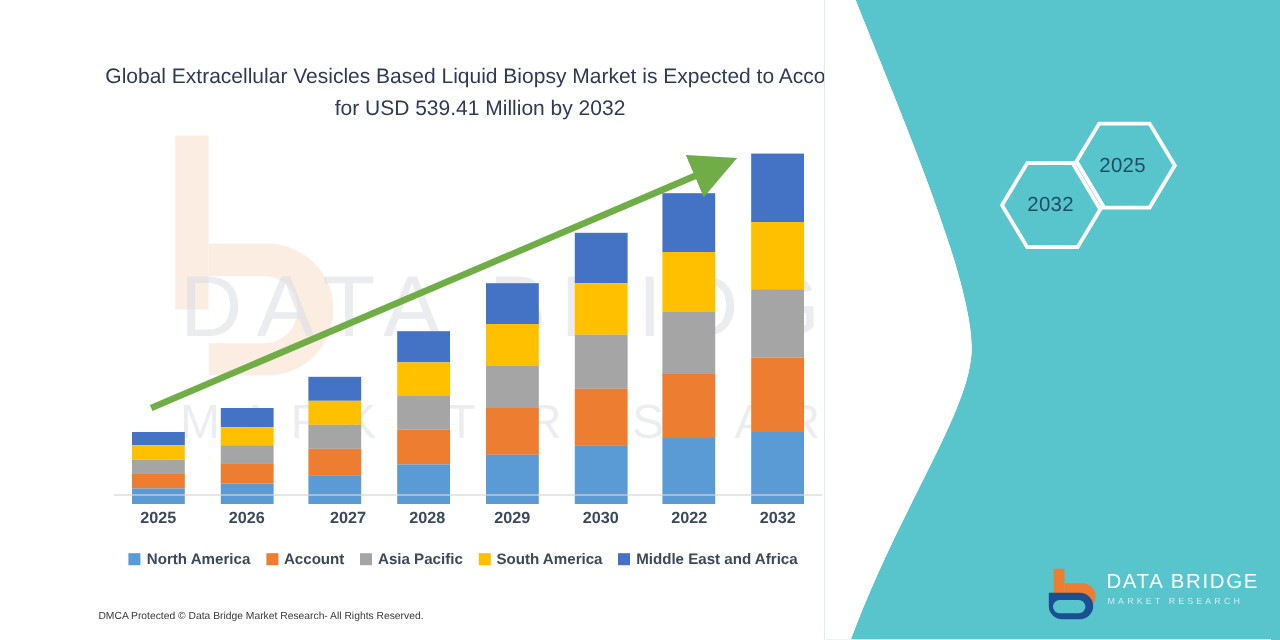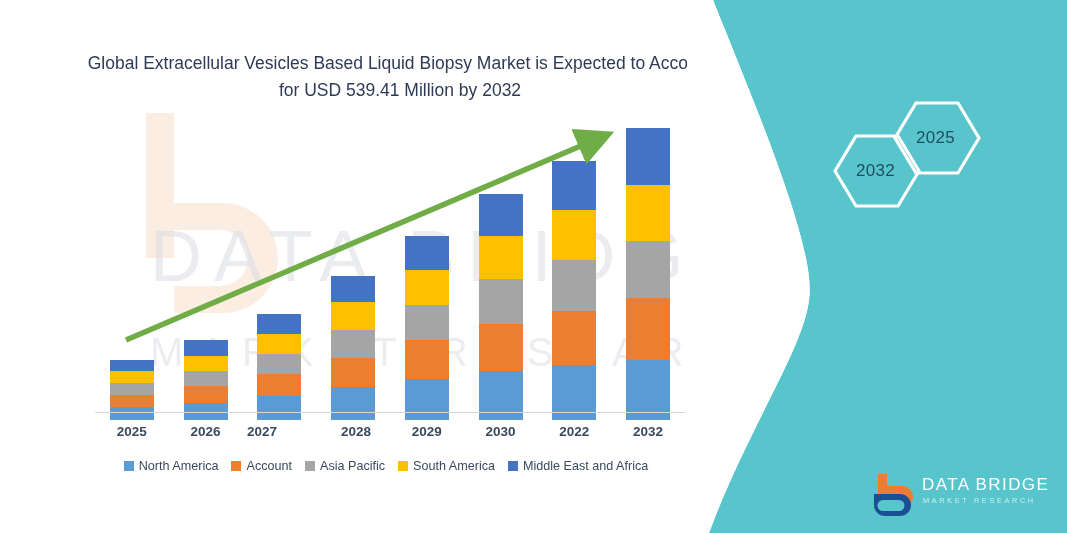--- a/index.html
+++ b/index.html
@@ -63,21 +63,21 @@
     position:absolute;top:424px;width:60px;text-align:center;
     color:#3a4a5c;font-size:13.5px;font-weight:bold;
   }
 
   #legend{
     position:absolute;left:96px;top:459px;width:580px;
     display:flex;justify-content:center;align-items:center;gap:13px;
   }
   .leg-item{display:flex;align-items:center;gap:5px;}
   .leg-swatch{width:10px;height:10px;display:inline-block;}
-  .leg-label{color:#3a4a5c;font-size:12.6px;font-weight:normal;white-space:nowrap;}
+  .leg-label{color:#3a4a5c;font-size:12.6px;font-weight:bold;white-space:nowrap;}
 
   .footer-left{position:absolute;left:82px;top:508px;color:#3a3a3a;font-size:8.6px;white-space:nowrap;}
   .footer-right{position:absolute;left:427px;top:508px;color:#3a3a3a;font-size:8.6px;white-space:nowrap;}
   .arrow-svg{position:absolute;left:90px;top:120px;width:620px;height:300px;}
 </style>
 </head>
 <body>
 
 <div id="stage">
 
@@ -157,21 +157,21 @@
         <path d="M0,0 L7,3.5 L0,7 Z" fill="#70ad47"></path>
       </marker>
     </defs>
     <line x1="36" y1="220" x2="500" y2="22" stroke="#70ad47" stroke-width="5.5" marker-end="url(#ah)"></line>
   </svg>
 
   <div class="axis-line"></div>
   <div id="xlabels">
       <div class="xlabel" style="left: 101.875px;">2025</div>
       <div class="xlabel" style="left: 175.625px;">2026</div>
-      <div class="xlabel" style="left: 232px;">2027</div>
+      <div class="xlabel" style="left: 260px;">2027</div>
       <div class="xlabel" style="left: 326px;">2028</div>
       <div class="xlabel" style="left: 396.875px;">2029</div>
       <div class="xlabel" style="left: 470.625px;">2030</div>
       <div class="xlabel" style="left: 544.375px;">2022</div>
       <div class="xlabel" style="left: 618.125px;">2032</div>
     </div>
 
   <div id="legend">
       <div class="leg-item">
         <span class="leg-swatch" style="background: rgb(91, 155, 213);"></span>
@@ -188,20 +188,21 @@
       <div class="leg-item">
         <span class="leg-swatch" style="background: rgb(255, 192, 0);"></span>
         <span class="leg-label">South America</span>
       </div>
       <div class="leg-item">
         <span class="leg-swatch" style="background: rgb(68, 114, 196);"></span>
         <span class="leg-label">Middle East and Africa</span>
       </div>
     </div>
 
+  <div class="footer-left">DMCA Protected © Data Bridge Market Research- All Rights Reserved.</div>
 
   <div id="right-panel">
     <div class="tealbg"></div>
     <svg class="curve" viewBox="0 0 380 533" preserveAspectRatio="none">
       <path d="M0,0 L26,0 C70,110 130,250 122,300 C116,350 60,430 22,533 L0,533 Z" fill="#ffffff"></path>
       <path d="M0,0 L0,533 L22,533 C60,430 116,350 122,300 C130,250 70,110 26,0 Z" fill="#ffffff"></path>
     </svg>
   </div>
 
 

